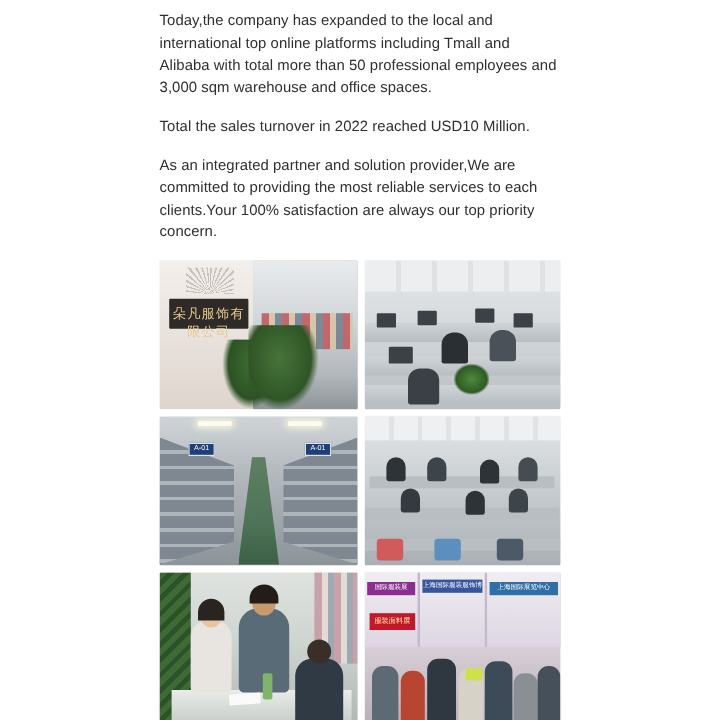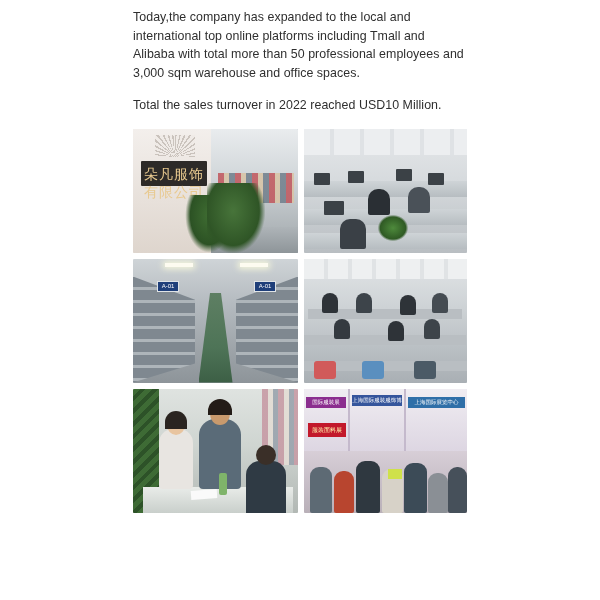--- a/index.html
+++ b/index.html
@@ -58,21 +58,21 @@
   .ph-showroom .wall {
     position: absolute; left: 0; top: 0; width: 47%; height: 100%;
     background: linear-gradient(180deg,#f3efec 0%, #e7e0da 60%, #ded5cd 100%);
   }
   .ph-showroom .signboard {
     position: absolute; left: 8px; top: 32px; width: 66px; height: 25px;
     background: #2d2a28; border-radius: 1px;
   }
   .ph-showroom .signtext {
     position: absolute; left: 10px; top: 37px; width: 62px;
-    font-size: 14px; color: #e8c98f; letter-spacing: 1px; text-align: center;
+    font-size: 11px; color: #e8c98f; letter-spacing: 1px; text-align: center;
     font-family: "DejaVu Sans", sans-serif;
   }
   .ph-showroom .burst {
     position: absolute; left: 22px; top: 6px; width: 40px; height: 22px;
     background:
       repeating-conic-gradient(from 0deg at 50% 100%, #bdb5ae 0deg 4deg, #efeae6 4deg 11deg);
     opacity: .75;
   }
   .ph-showroom .plant1 {
     position: absolute; left: 52px; top: 66px; width: 48px; height: 58px;
@@ -294,20 +294,21 @@
 </style>
 </head>
 <body>
 
 <div class="page">
 
   <div class="content">
 
     <p class="para first">Today,the company has expanded to the local and international top online platforms including Tmall and Alibaba with total more than 50 professional employees and 3,000 sqm warehouse and office spaces.</p>
     <p class="para">Total the sales turnover in 2022 reached USD10 Million.</p>
+    <p class="para">As an integrated partner and solution provider,We are committed to providing the most reliable services to each clients.Your 100% satisfaction are always our top priority concern.</p>
 
     <div class="gallery">
 
       <div class="grid-row">
         <div class="cell left ph-showroom">
           <div class="wall"></div>
           <div class="burst"></div>
           <div class="signboard"></div>
           <div class="signtext">朵凡服饰有限公司</div>
           <div class="shop"></div>

